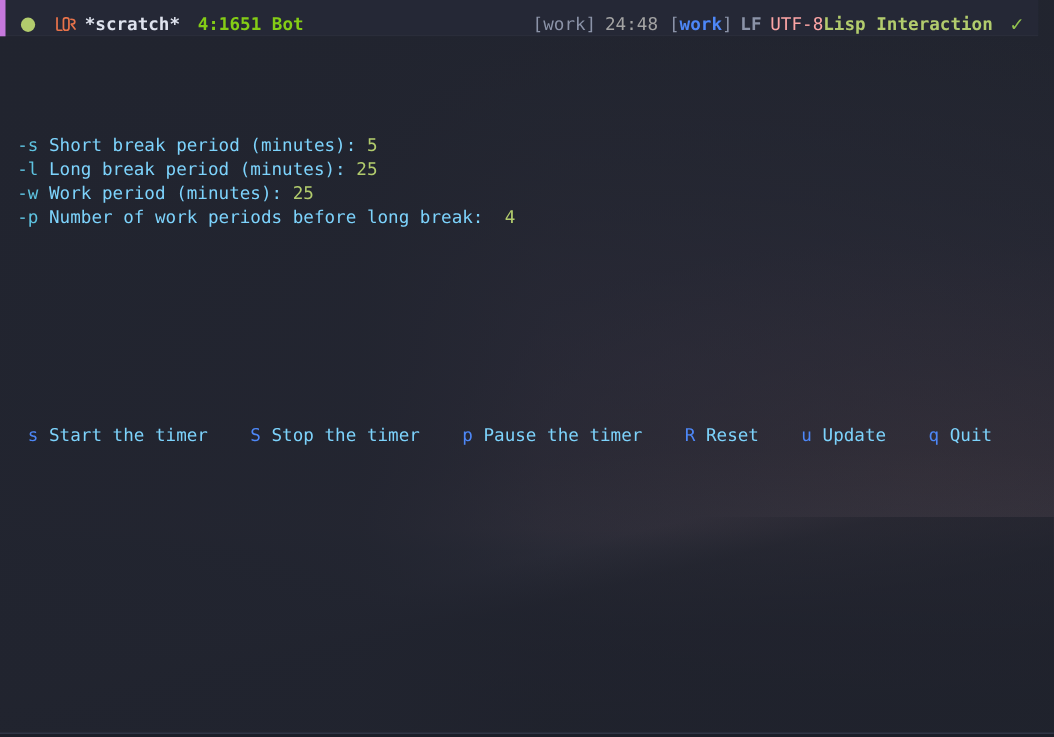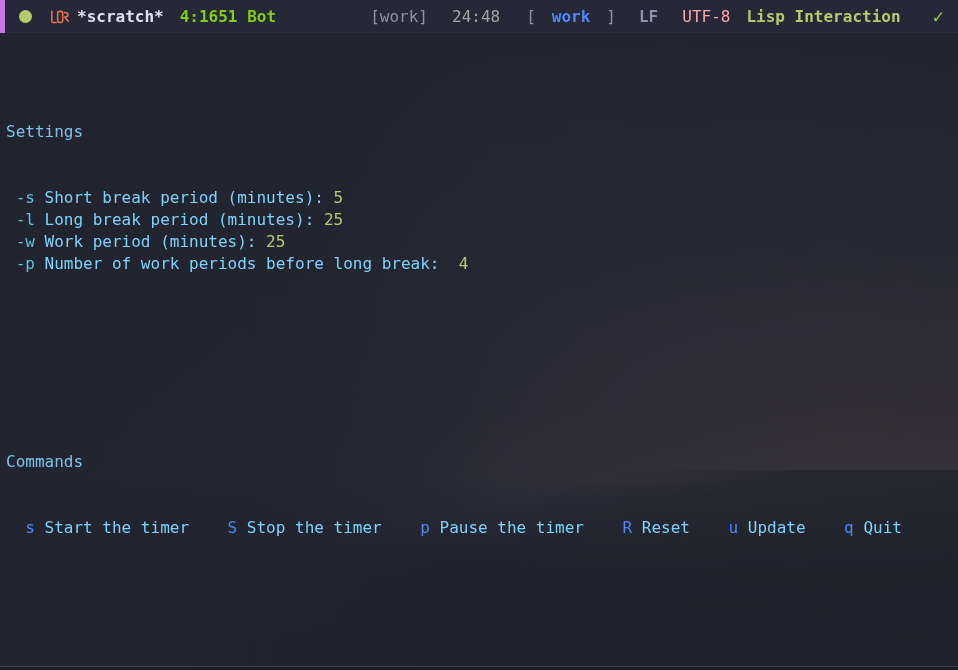--- a/index.html
+++ b/index.html
@@ -62,25 +62,25 @@
   #veil {
     position: absolute;
     inset: 0;
     background: linear-gradient(to right, rgba(33,36,47,0.97) 0%, rgba(33,36,47,0.93) 34%, rgba(33,36,47,0.72) 52%, rgba(33,36,47,0.60) 100%);
   }
 
   
   #modeline {
     position: absolute;
     z-index: 5;
-    top: 0; left: 0; right: 0;
+    top: 0; left: 0; right: 14px;
     height: 33px;
     background: #252836;
     display: flex;
-    align-items: center;
+    align-items: flex-end;
     box-shadow: inset 0 -1px 0 rgba(255,255,255,0.03);
   }
   #modeline-accent {
     width: 5px; height: 33px;
     background: #c678dd;
     flex: 0 0 auto;
   }
   .ml-dot {
     width: 13px; height: 13px;
     border-radius: 50%;
@@ -105,21 +105,20 @@
     color: #84cc16;
     margin-left: 16px;
     font-weight: bold;
   }
   .ml-right {
     margin-left: auto;
     display: flex;
     align-items: center;
     padding-right: 14px;
     white-space: pre;
-    gap: 16px;
   }
   .ml-work   { color: #8b93a8; }
   .ml-time   { color: #a3a3a3; margin-left: 8px; }
   .ml-brkt   { color: #8b93a8; margin-left: 10px; }
   .ml-branch { color: #4d87f7; font-weight: bold; }
   .ml-eol    { color: #8b93a8; margin-left: 7px; font-weight: bold; }
   .ml-enc    { color: #fca5a5; margin-left: 8px; }
   .ml-major  { color: #b2cc6d; font-weight: bold; }
   .ml-check  { color: #93c34e; margin-left: 16px; font-size: 19px; line-height: 19px; }
 
@@ -183,27 +182,25 @@
     <span class="ml-eol">LF</span>
     <span class="ml-enc">UTF-8</span>
     <span class="ml-major">Lisp Interaction</span>
     <span class="ml-check">✓</span>
   </div>
 </div>
 
 <div id="buffer">
 
   
-  <div class="line"><span class="heading">Settings</span></div>
   <div id="settings-rows"><div class="line"><span class="flag"> -s</span><span class="txt"> Short break period (minutes): </span><span class="num">5</span></div><div class="line"><span class="flag"> -l</span><span class="txt"> Long break period (minutes): </span><span class="num">25</span></div><div class="line"><span class="flag"> -w</span><span class="txt"> Work period (minutes): </span><span class="num">25</span></div><div class="line"><span class="flag"> -p</span><span class="txt"> Number of work periods before long break: </span><span class="num"> 4</span></div></div>
 
   <div class="blank"></div>
 
   
-  <div class="line"><span class="heading">Commands</span></div>
   <div class="line" id="cmdline"><span class="cmd"><span class="key">  s</span><span class="txt"> Start the timer</span></span><span class="cmd"><span class="key">    S</span><span class="txt"> Stop the timer</span></span><span class="cmd"><span class="key">    p</span><span class="txt"> Pause the timer</span></span><span class="cmd"><span class="key">    R</span><span class="txt"> Reset</span></span><span class="cmd"><span class="key">    u</span><span class="txt"> Update</span></span><span class="cmd"><span class="key">    q</span><span class="txt"> Quit</span></span></div>
 
   <div class="blank"></div>
 
   
   
   
 
   
 

